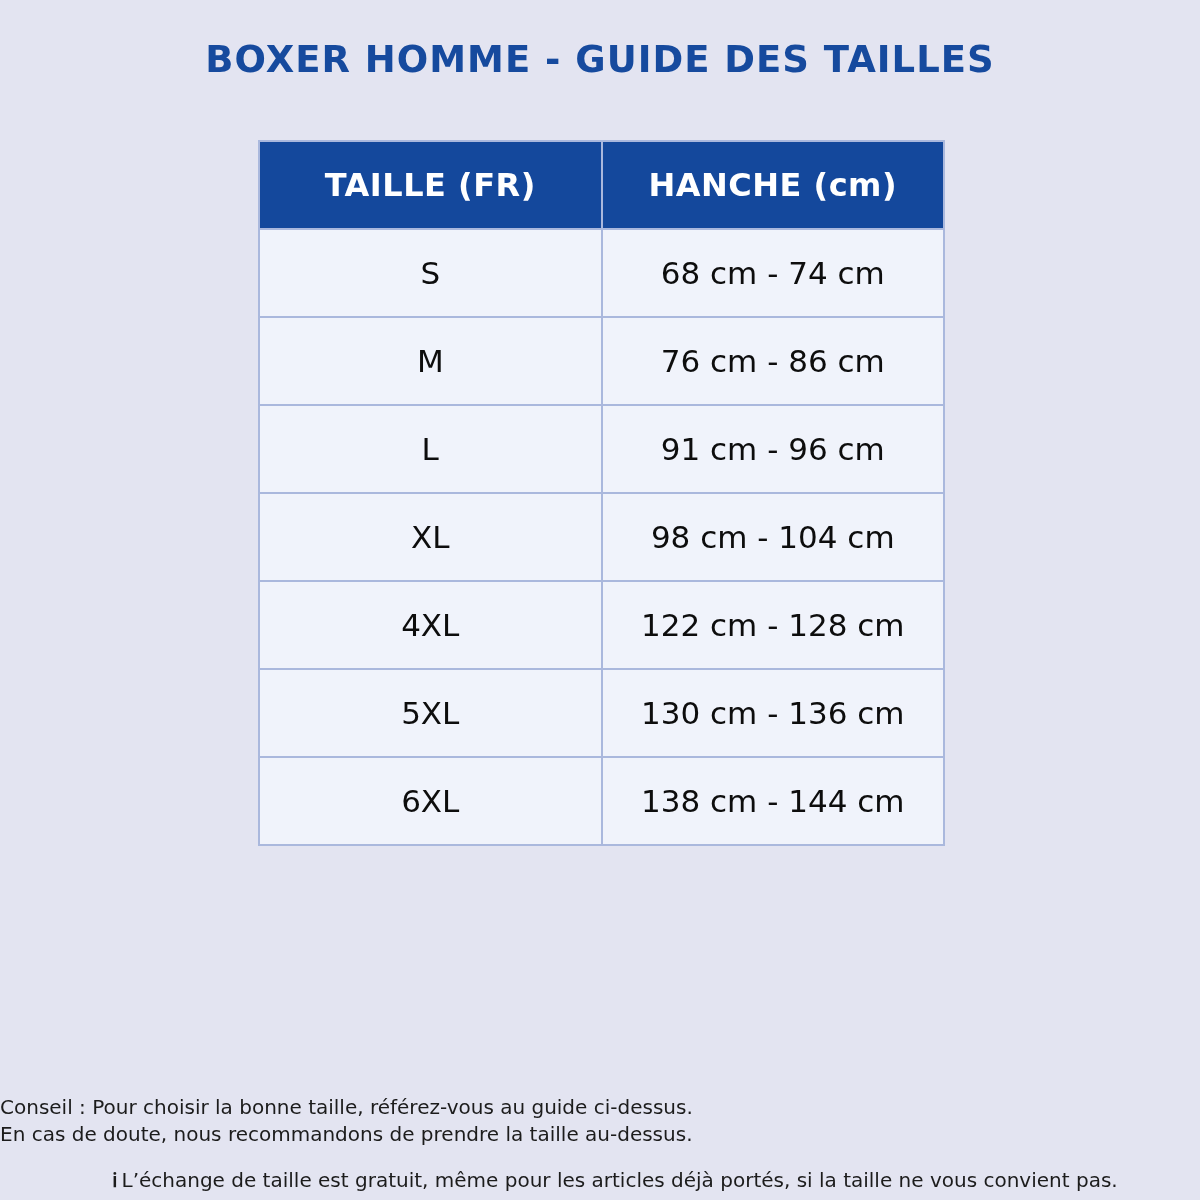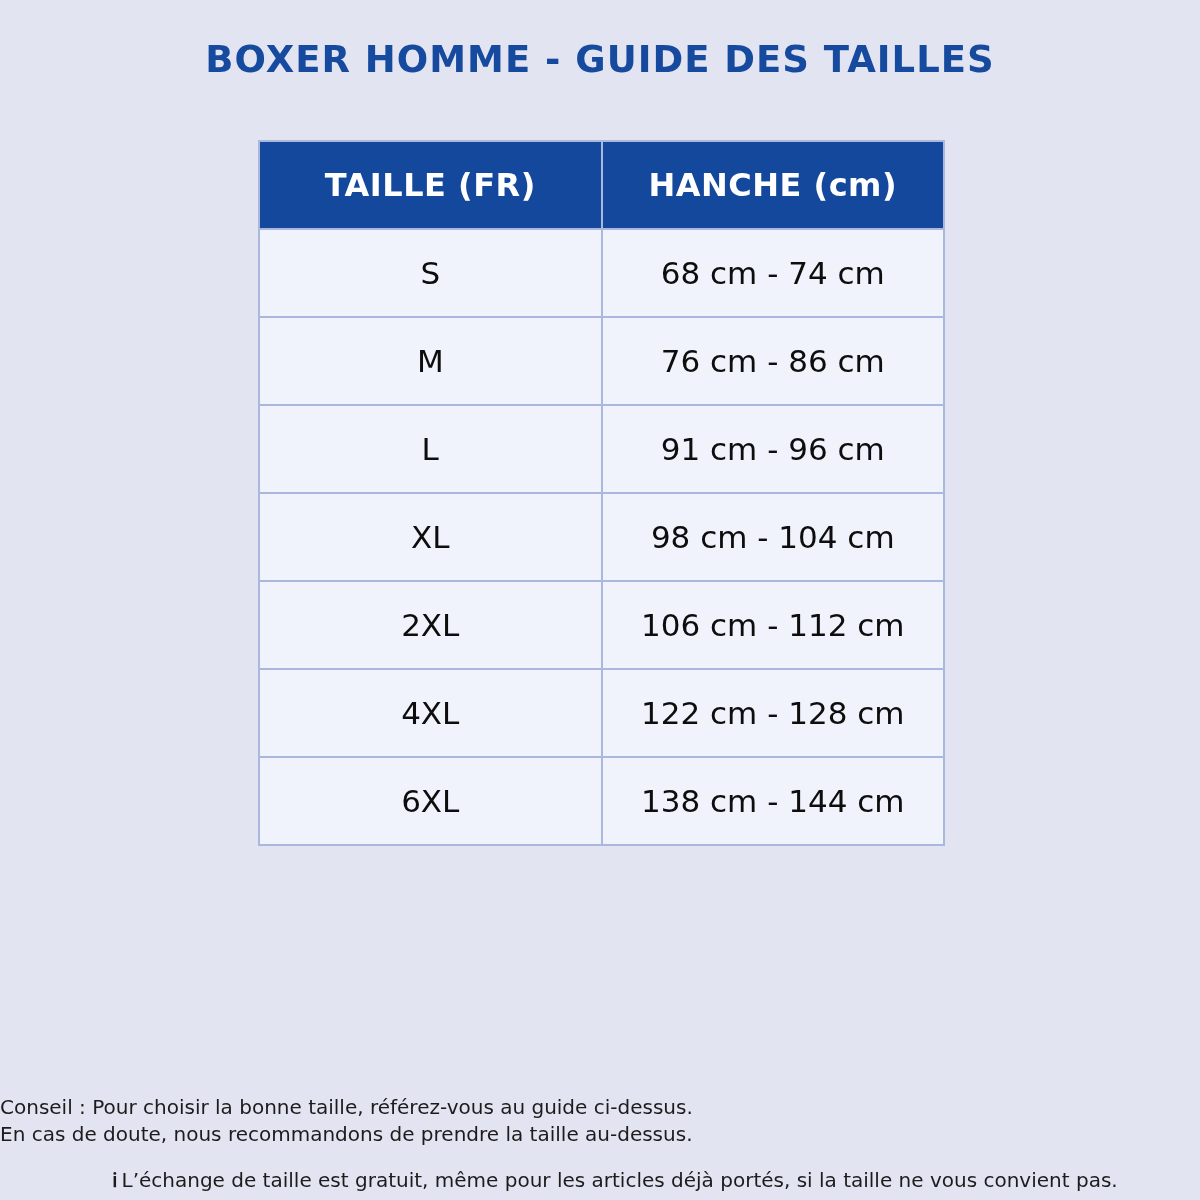--- a/index.html
+++ b/index.html
@@ -109,26 +109,26 @@
       </tr>
       <tr>
         <td>L</td>
         <td>91 cm - 96 cm</td>
       </tr>
       <tr>
         <td>XL</td>
         <td>98 cm - 104 cm</td>
       </tr>
       <tr>
-        <td>2XL</td>
-        <td>106 cm - 112 cm</td>
+        <td>4XL</td>
+        <td>122 cm - 128 cm</td>
       </tr>
       <tr>
-        <td>4XL</td>
-        <td>122 cm - 128 cm</td>
+        <td>5XL</td>
+        <td>130 cm - 136 cm</td>
       </tr>
       <tr>
         <td>6XL</td>
         <td>138 cm - 144 cm</td>
       </tr>
     </tbody>
   </table>
 </div>
 
 <div class="advice">

